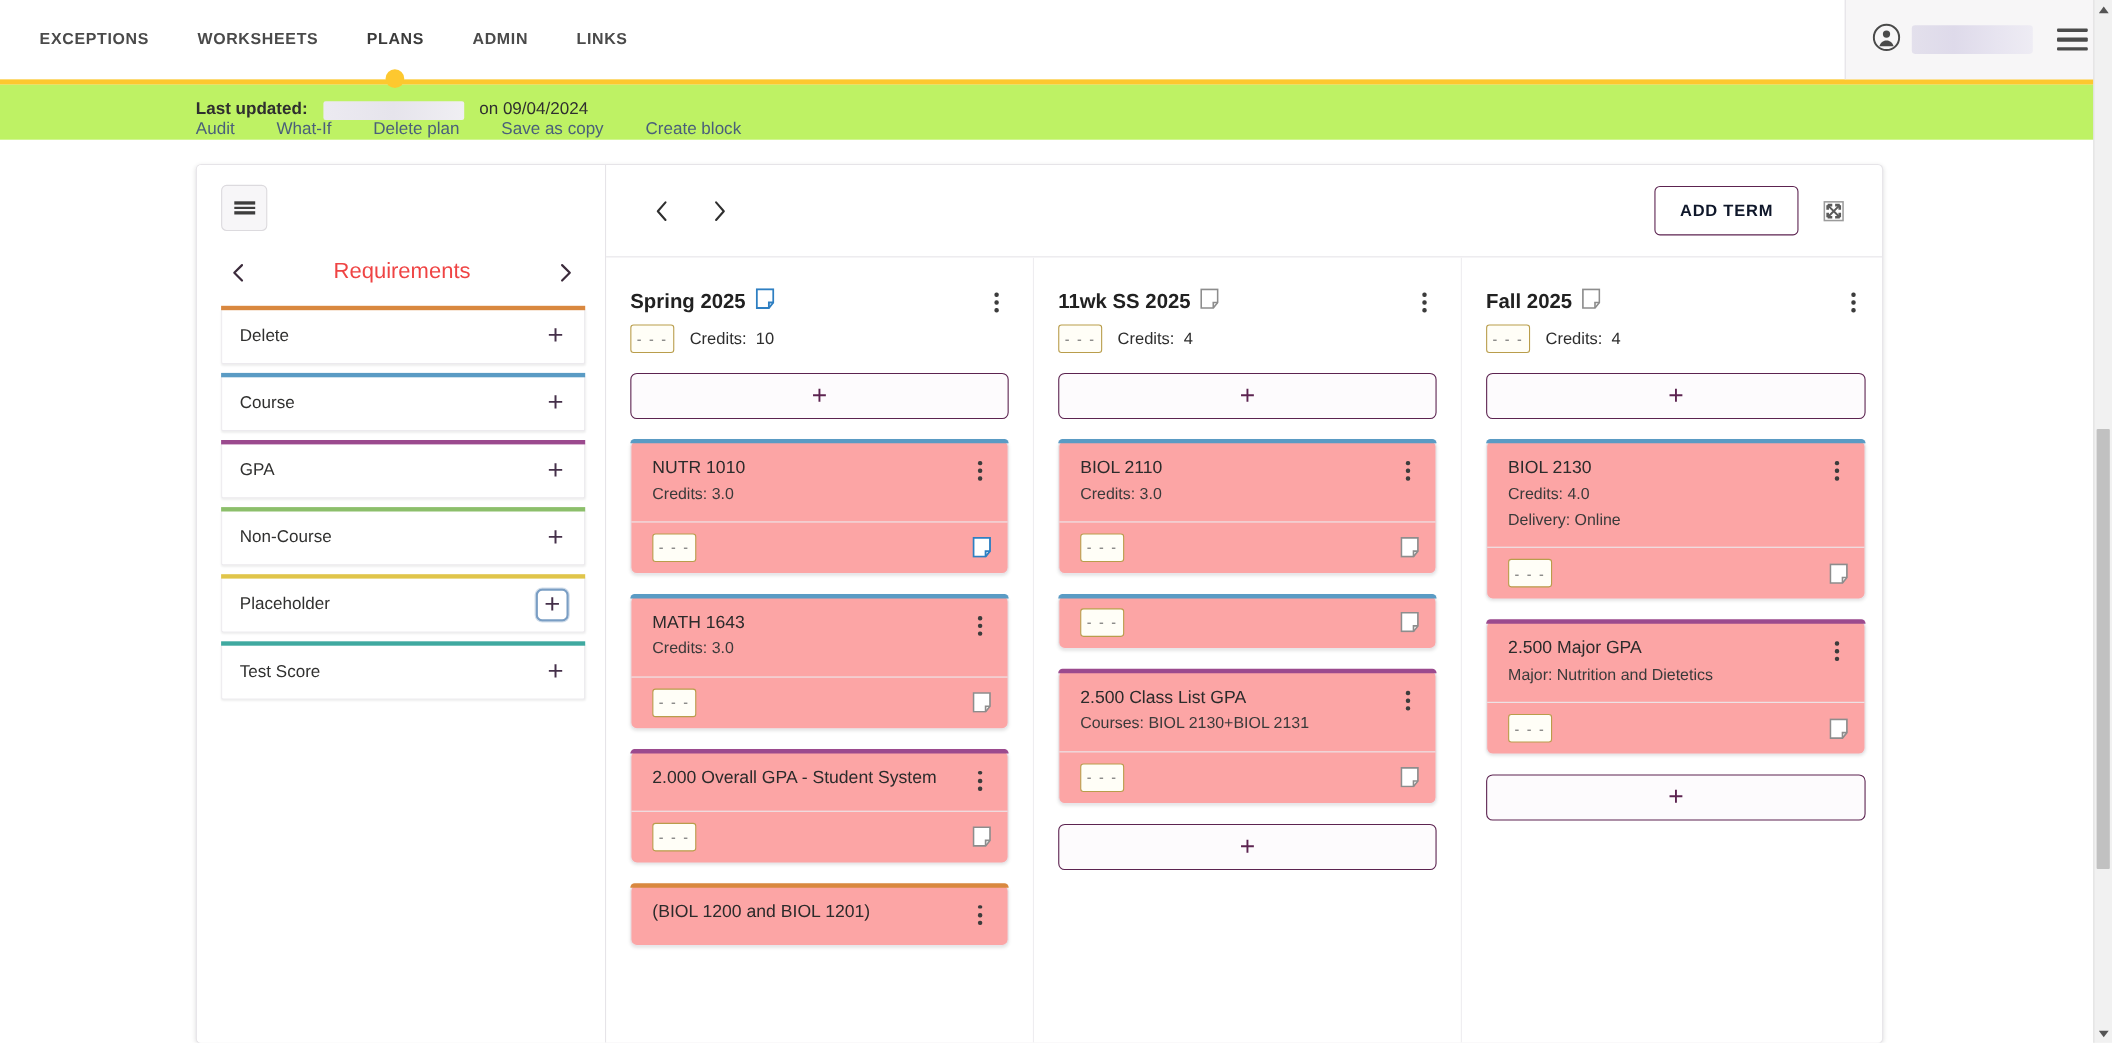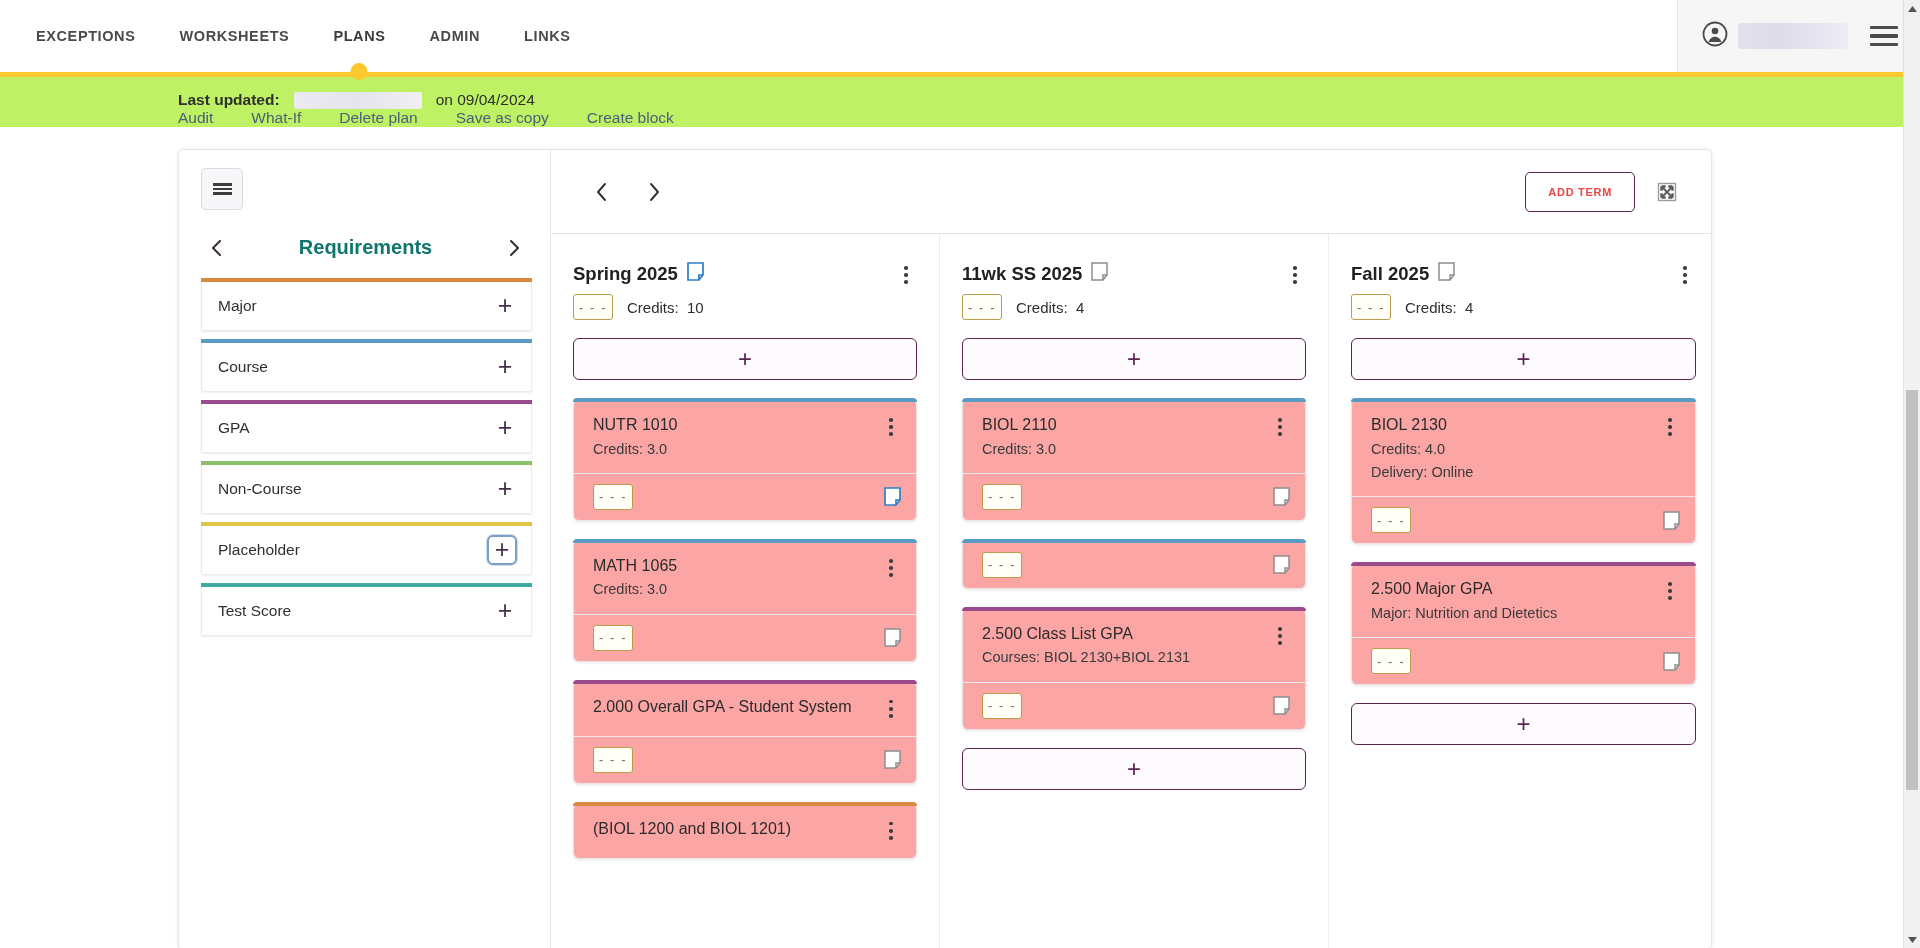--- a/index.html
+++ b/index.html
@@ -123,21 +123,21 @@
     background: #f7f6f8;
     display: flex; align-items: center; justify-content: center;
     cursor: pointer;
   }
   .panel-toggle i { display:block; width: 19px; height: 2.6px; background:#3d3d3d; margin:2.2px 0; }
   .req-header {
     display: flex; align-items: center; justify-content: space-between;
     margin-top: 26px; padding: 0 8px 0 6px;
   }
   .req-title {
-    font-size: 20px; font-weight: bold; color: #0f766e;
+    font-size: 20px; font-weight: normal; color: #ef4444;
     flex: 1 1 auto; text-align: center;
   }
   .chev { cursor:pointer; color:#3b2b3b; display:flex; align-items:center; }
   .req-list { margin-top: 22px; }
   .req-item {
     position: relative;
     background: #fff;
     border: 1px solid #eceaee;
     border-top: none;
     border-radius: 0 0 2px 2px;
@@ -178,24 +178,24 @@
     gap: 18px;
   }
   .arrow-btn {
     width: 34px; height: 34px;
     display:flex; align-items:center; justify-content:center;
     cursor:pointer; color: #2f2f2f;
   }
   .toolbar-spacer { flex: 1 1 auto; }
   .add-term-btn {
     border: 1px solid #5c2350;
-    color: #ef4444;
+    color: #0f172a;
     background: #fff;
     border-radius: 5px;
-    font-size: 11px; font-weight: bold; letter-spacing: .7px;
+    font-size: 15px; font-weight: bold; letter-spacing: .7px;
     padding: 13px 22px;
     cursor: pointer;
   }
   .expand-icon { cursor:pointer; display:flex; align-items:center; padding: 4px; }
 
   .terms-area {
     flex: 1 1 auto;
     display: flex;
     padding: 0 0 0 0;
     overflow: hidden;
@@ -350,21 +350,21 @@
       <div class="req-title">Requirements</div>
       <div class="chev">
         <svg width="20" height="22" viewBox="0 0 20 22">
             <path d="M7 4 L14 11 L7 18" fill="none" stroke="#3b2b3b" stroke-width="2" stroke-linecap="round" stroke-linejoin="round"></path>
           </svg>
       </div>
     </div>
 
     <div class="req-list">
       <div class="req-item" style="--accent:#D9883F">
-        <span class="req-label">Major</span>
+        <span class="req-label">Delete</span>
         <span class="plus-sm">+</span>
       </div>
       <div class="req-item" style="--accent:#5A9BC4">
         <span class="req-label">Course</span>
         <span class="plus-sm">+</span>
       </div>
       <div class="req-item" style="--accent:#9B4A8E">
         <span class="req-label">GPA</span>
         <span class="plus-sm">+</span>
       </div>
@@ -457,21 +457,21 @@
                 <path d="M1 1 h15 v12 l-4 5 H1 z" fill="#ffffff" stroke="#2E7FC2" stroke-width="1.7"></path>
                 <path d="M12 18 v-5 h4" fill="none" stroke="#2E7FC2" stroke-width="1.7"></path>
               </svg>
             </div>
           </div>
         </div>
 
         <div class="card" style="--accent:#5A9BC4">
           <div class="card-body">
             <div class="card-texts">
-              <div class="card-title">MATH 1065</div>
+              <div class="card-title">MATH 1643</div>
               <div class="card-sub">Credits: 3.0</div>
             </div>
             <div class="kebab">
                 <i></i>
                 <i></i>
                 <i></i>
               </div>
           </div>
           <div class="card-foot">
             <div class="dashbox">- - -</div>

